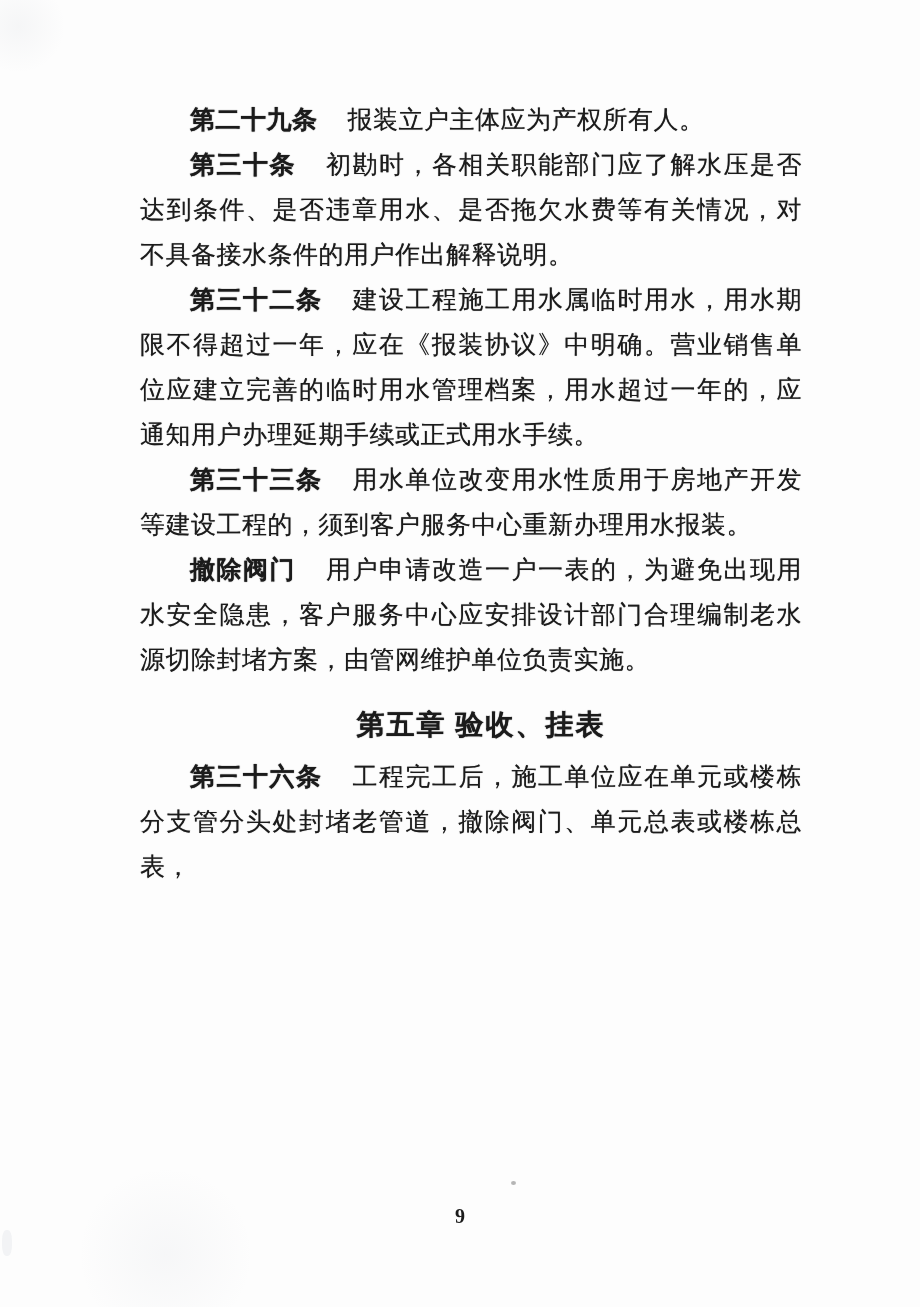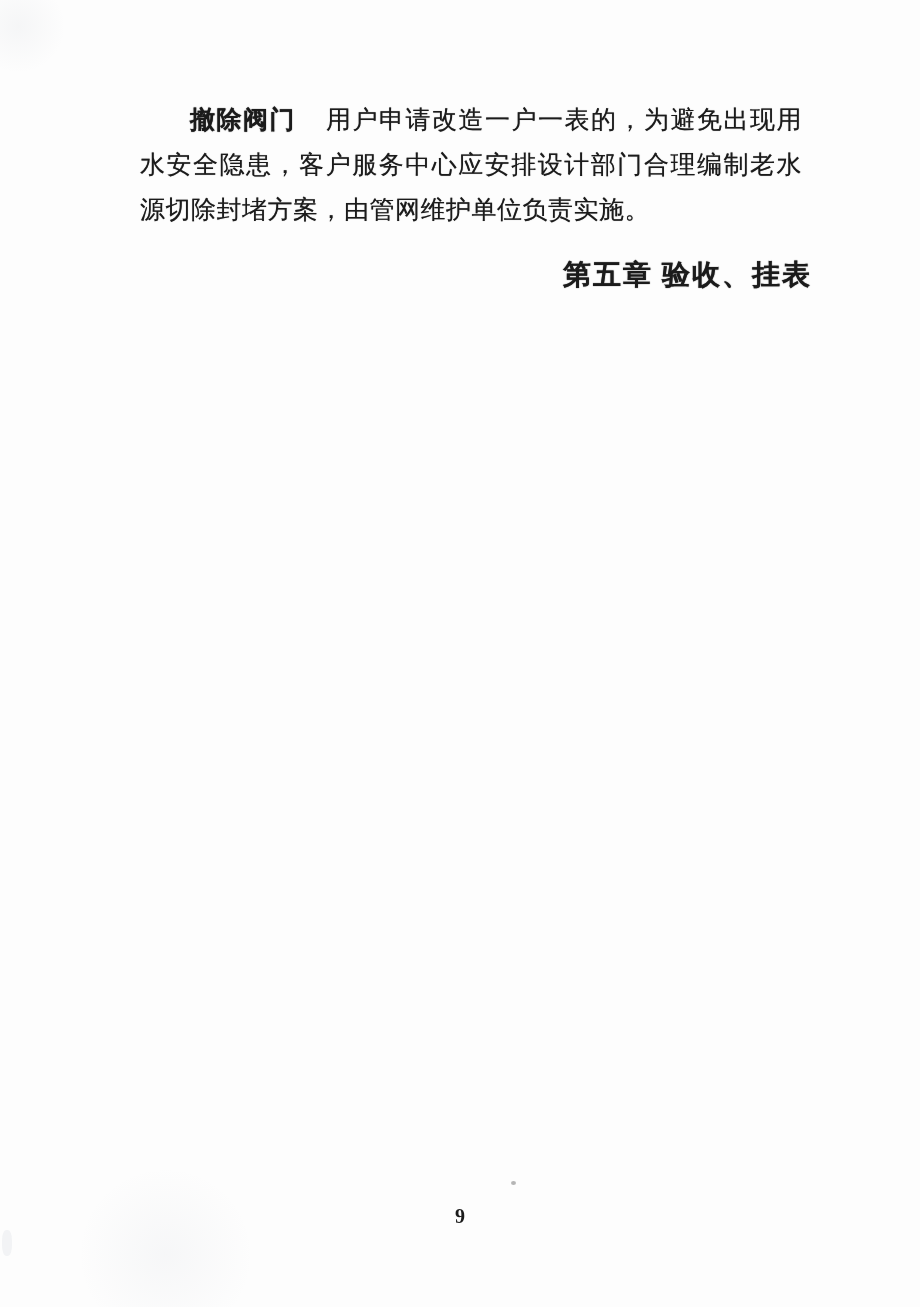--- a/index.html
+++ b/index.html
@@ -40,21 +40,21 @@
     text-indent: 50px;
   }
   .article-label {
     font-weight: bold;
     margin-right: 30px;
     text-shadow: 0 0 1px rgba(10,10,10,0.9);
   }
   .chapter-heading {
     font-size: 28px;
     font-weight: bold;
-    text-align: right;
+    text-align: center;
     text-indent: 0;
     margin: 20px 0 6px 0;
     line-height: 46px;
     position: relative;
     left: 10px;
     letter-spacing: 2px;
     text-shadow: 0 0 1px rgba(10,10,10,0.9);
   }
   .page-number {
     position: absolute;
@@ -84,30 +84,35 @@
     background: rgba(150,160,180,0.10);
     border-radius: 40%;
   }
 </style>
 </head>
 <body style="--page-bg: #fdfdfd; --ink: #1b1b1b;">
 
 <div class="page">
 
   <div class="content" id="doc-content">
+    <p class="para"><b class="article-label">第二十九条</b><span>报装立户主体应为产权所有人。</span></p>
+
+    <p class="para"><b class="article-label">第三十条</b><span>初勘时，各相关职能部门应了解水压是否达到条件、是否违章用水、是否拖欠水费等有关情况，对不具备接水条件的用户作出解释说明。</span></p>
 
 
+    <p class="para"><b class="article-label">第三十二条</b><span>建设工程施工用水属临时用水，用水期限不得超过一年，应在《报装协议》中明确。营业销售单位应建立完善的临时用水管理档案，用水超过一年的，应通知用户办理延期手续或正式用水手续。</span></p>
 
-
+    <p class="para"><b class="article-label">第三十三条</b><span>用水单位改变用水性质用于房地产开发等建设工程的，须到客户服务中心重新办理用水报装。</span></p>
 
     <p class="para"><b class="article-label">撤除阀门</b><span>用户申请改造一户一表的，为避免出现用水安全隐患，客户服务中心应安排设计部门合理编制老水源切除封堵方案，由管网维护单位负责实施。</span></p>
 
     <h2 class="para chapter-heading">第五章 验收、挂表</h2>
 
 
+    <p class="para"><b class="article-label">第三十六条</b><span>工程完工后，施工单位应在单元或楼栋分支管分头处封堵老管道，撤除阀门、单元总表或楼栋总表，</span></p>
   </div>
 
   <div class="scan-dot"></div>
   <div class="edge-smudge"></div>
 
   <div class="page-number">9</div>
 
 </div>
 
 </body></html>

